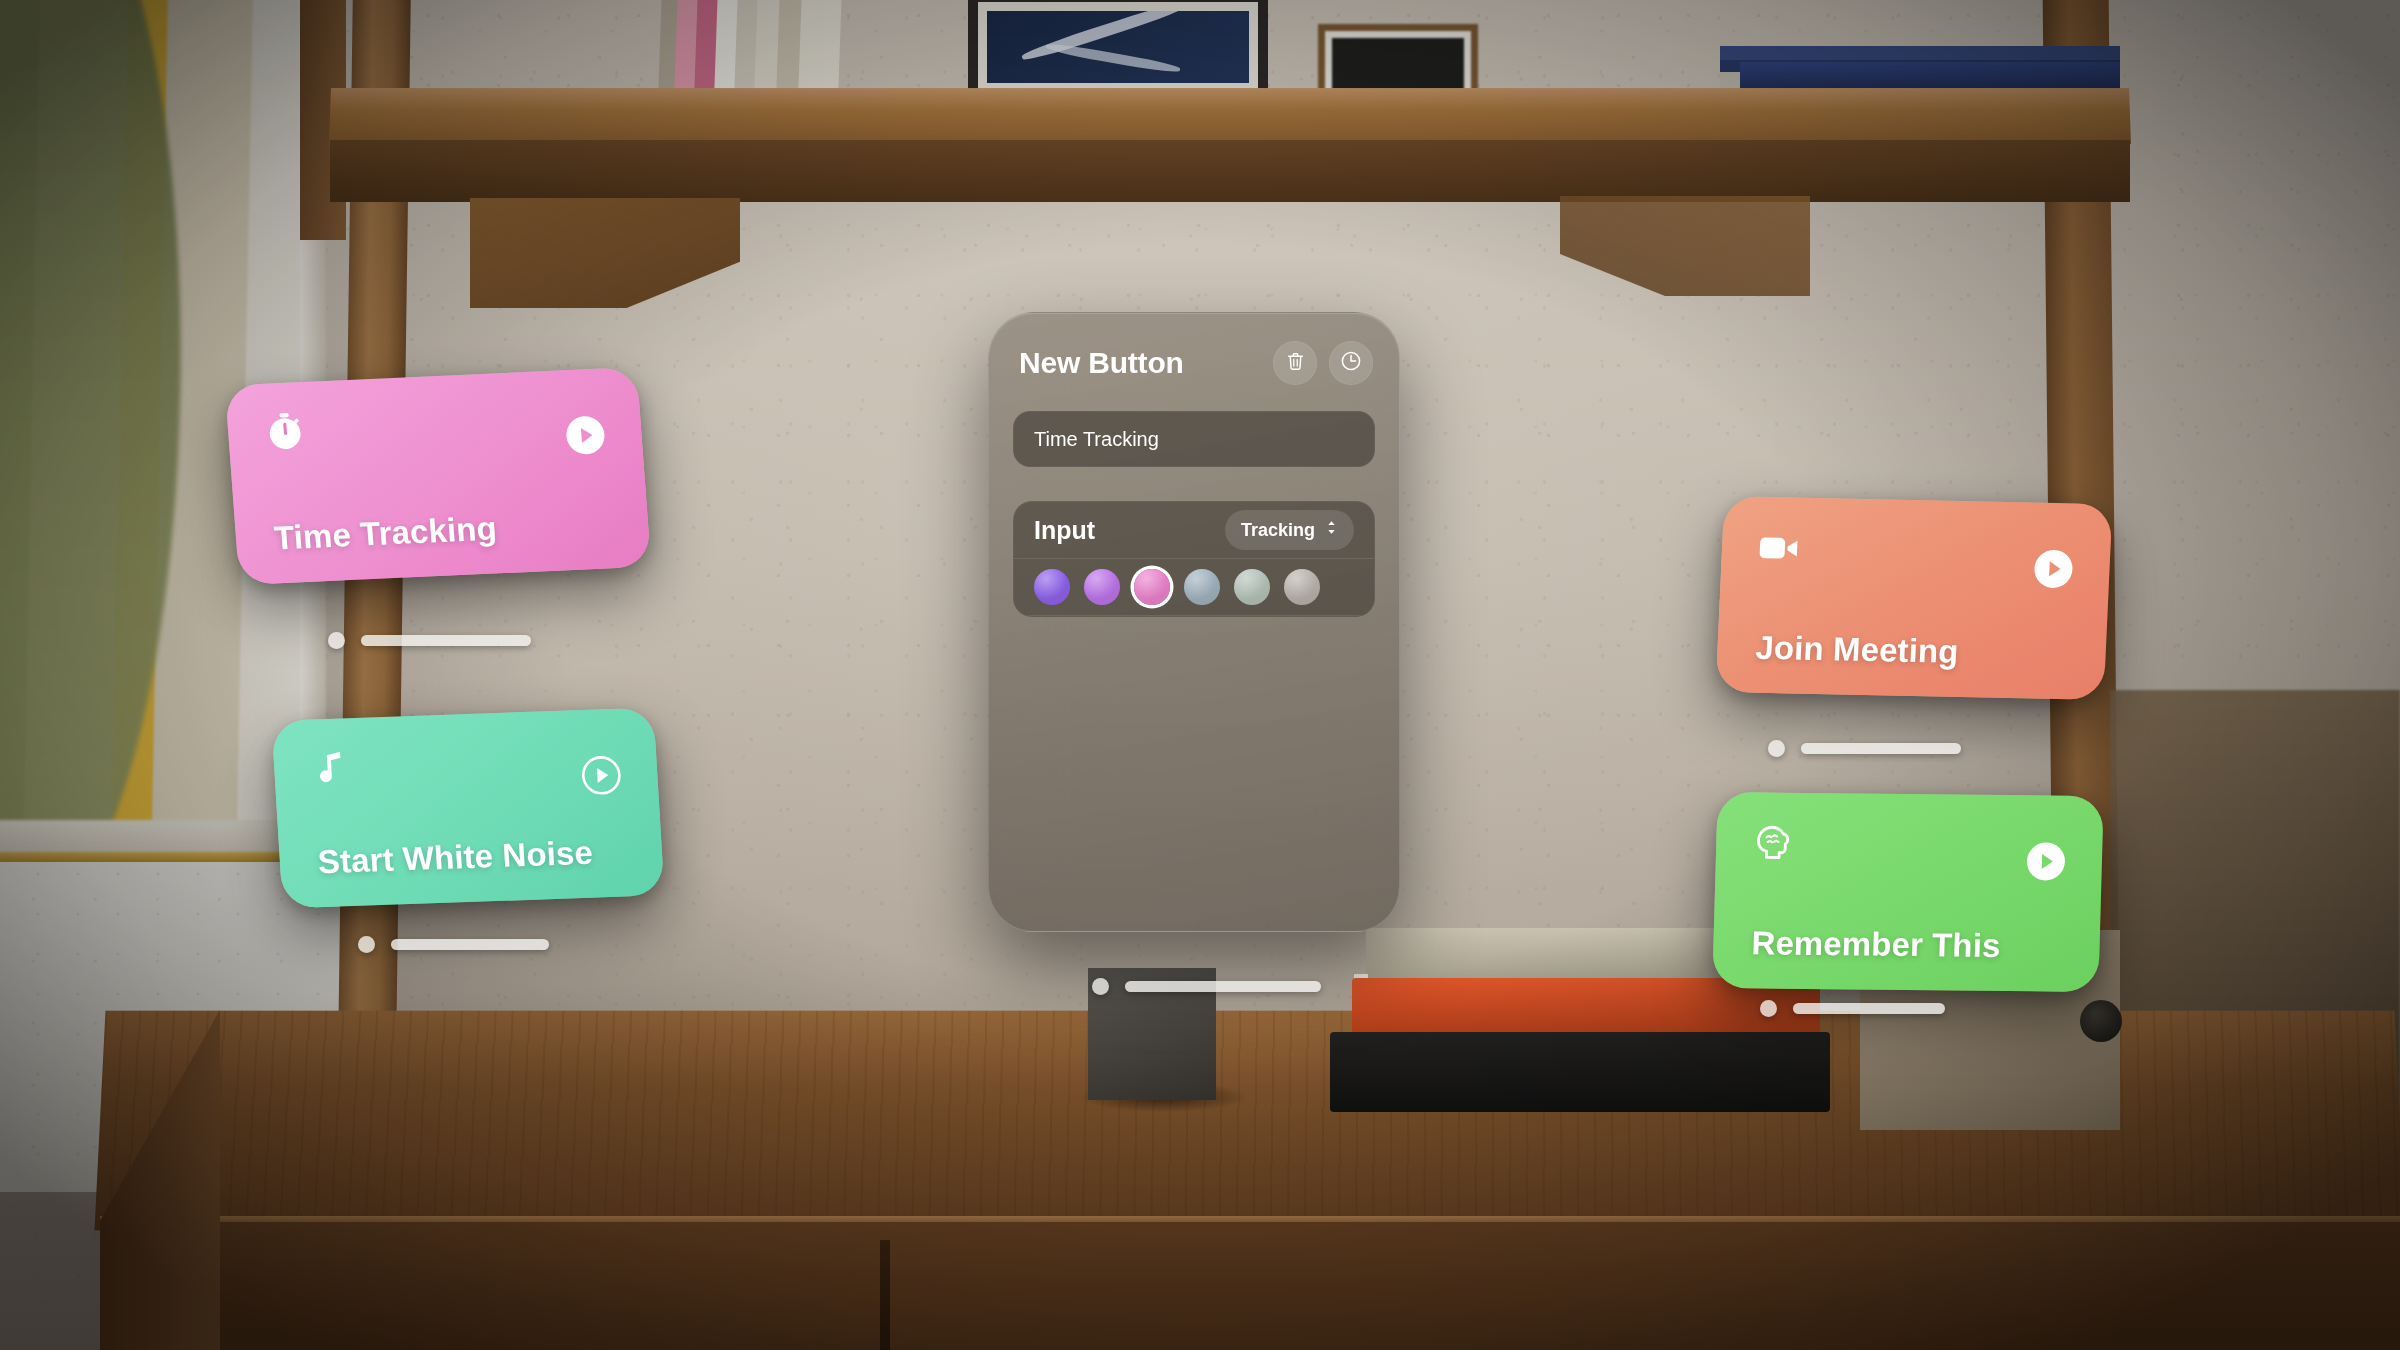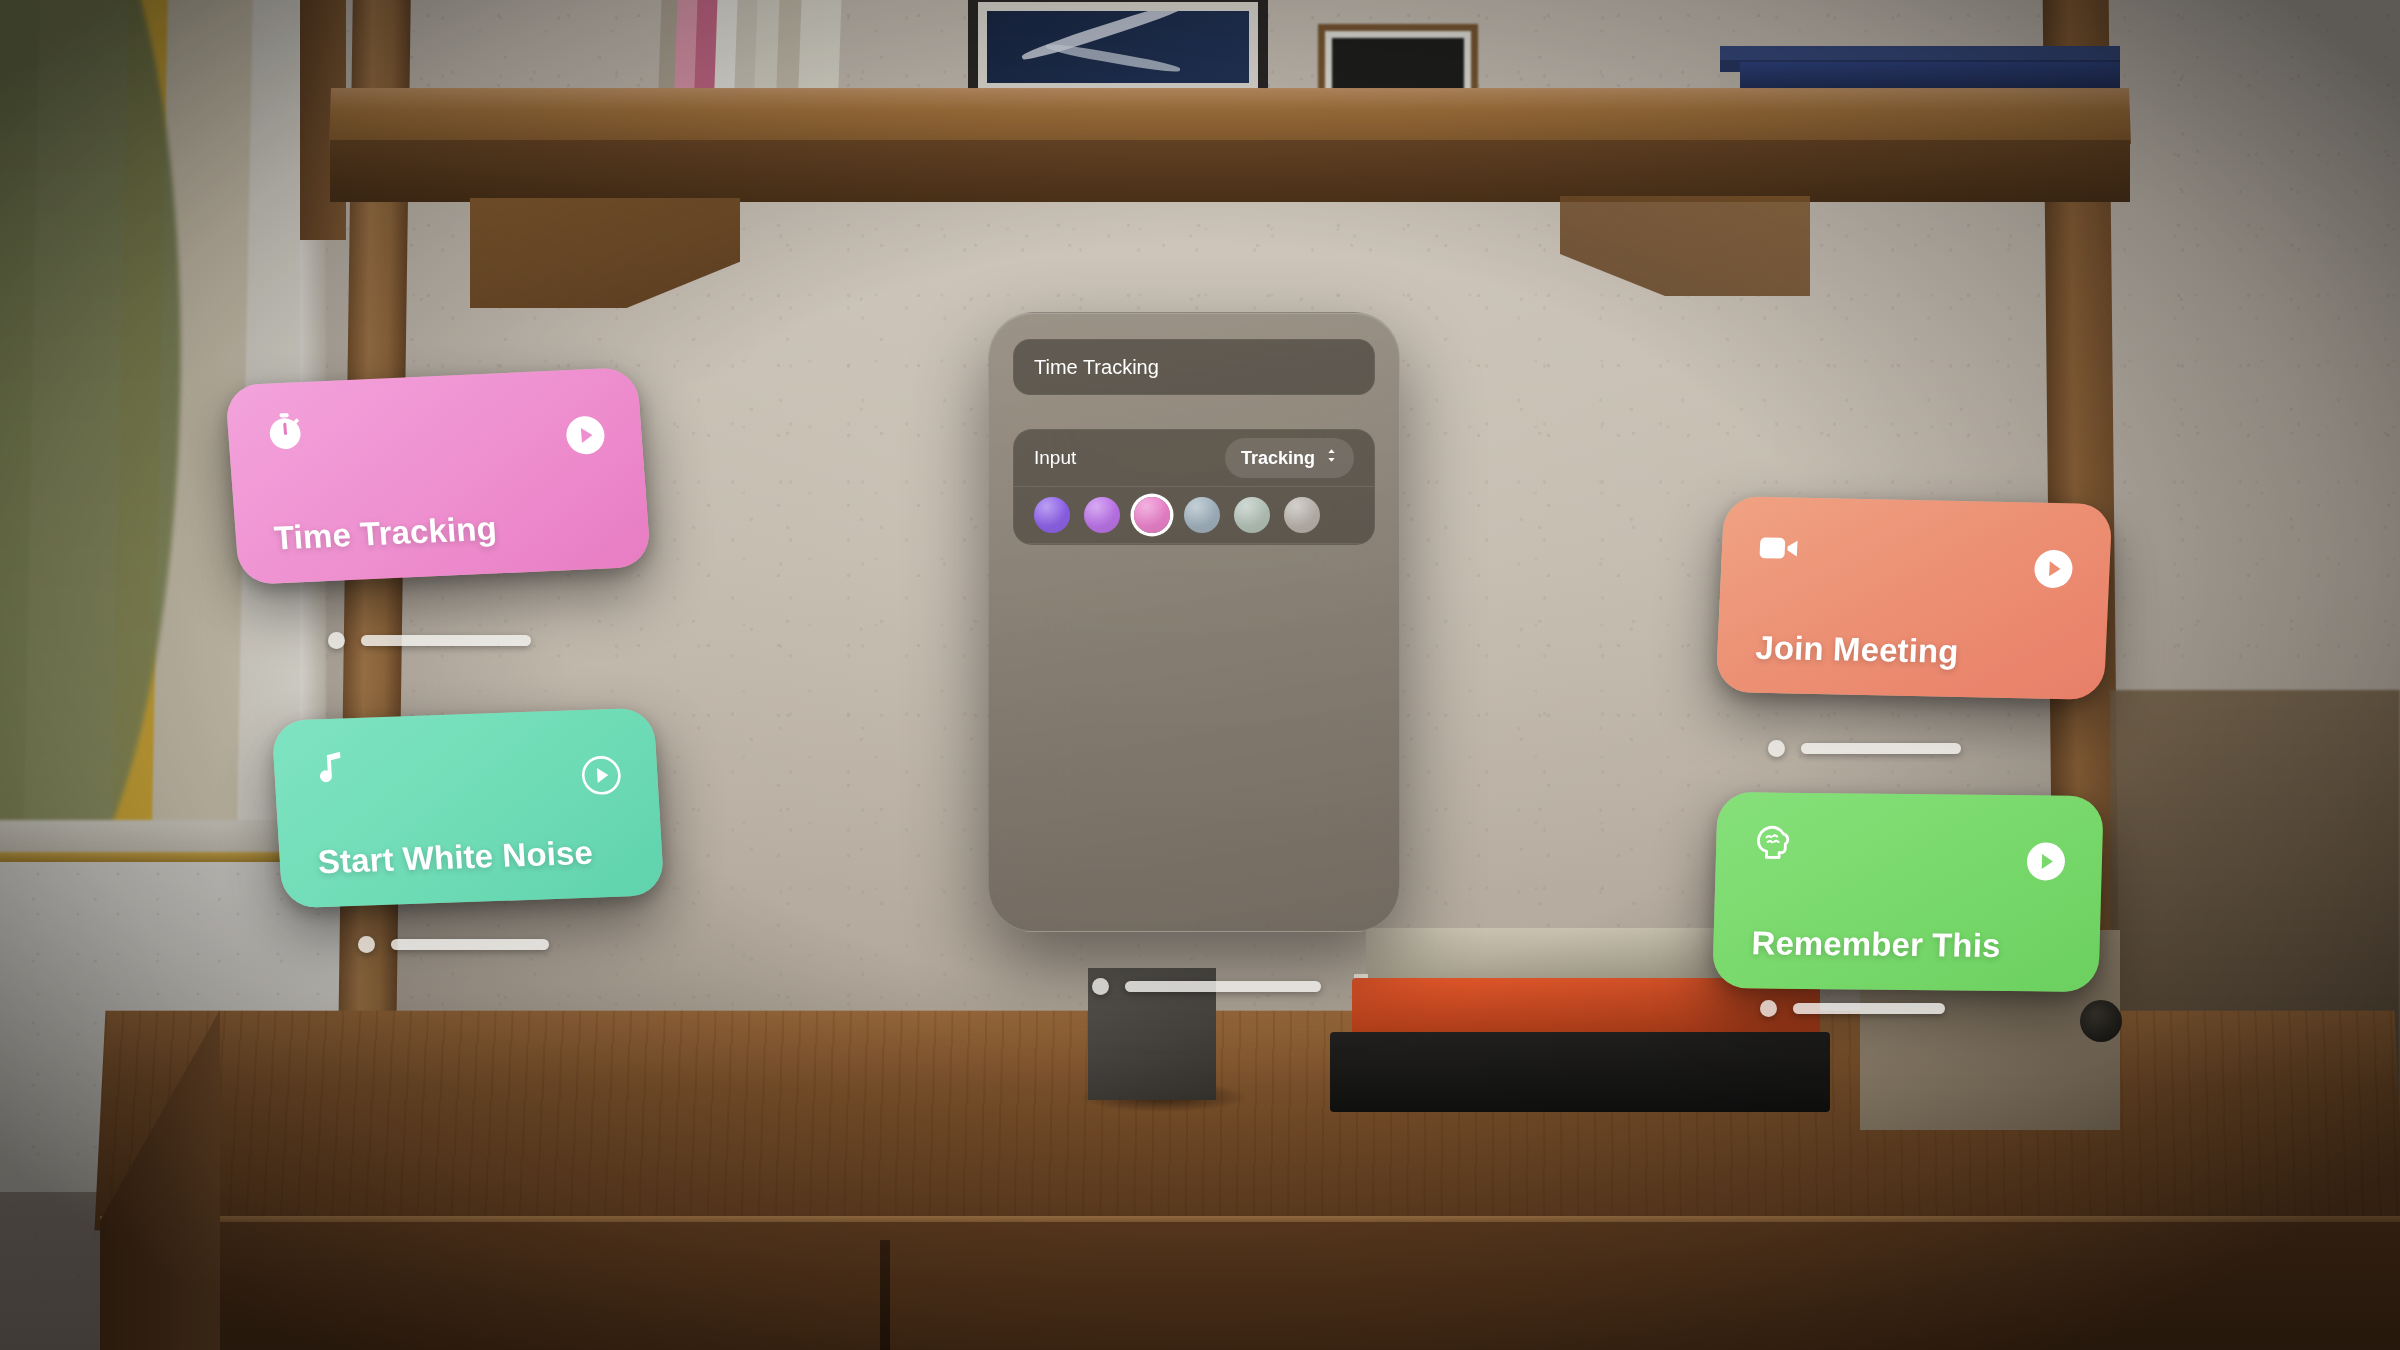--- a/index.html
+++ b/index.html
@@ -326,21 +326,21 @@
 
   .group {
     margin:34px 24px 0 24px; border-radius:19px; overflow:hidden;
     background:rgba(52,47,41,.52);
     border:1px solid rgba(255,255,255,.05);
   }
   .row {
     display:flex; align-items:center; justify-content:space-between;
     height:56px; padding:0 20px;
   }
-  .row-label { font-size:19px; font-weight:400; }
+  .row-label { font-size:25px; font-weight:700; }
 
   .picker {
     display:flex; align-items:center; gap:10px;
     height:40px; padding:0 16px; border-radius:20px;
     background:rgba(255,255,255,.12);
     font-size:18px; font-weight:600;
   }
 
   .swatches {
     display:flex; align-items:center; gap:14px;
@@ -503,20 +503,41 @@
     </span>
     <div class="card-label">Remember This</div>
   </div>
   <div class="winbar" id="bar-remember">
     <span class="dot"></span>
     <span class="pill"></span>
   </div>
 
   <div class="panel">
 
+    <div class="panel-head">
+      <div class="panel-title">New Button</div>
+      <div class="head-actions">
+        <div class="round-btn">
+          <span>
+            <svg viewBox="0 0 24 24" width="23" height="23">
+              <path d="M4.8 6.6h14.4M9.6 6.6V5.1c0-.6.5-1.1 1.1-1.1h2.6c.6 0 1.1.5 1.1 1.1v1.5M6.5 6.6l.8 12c0 .8.7 1.4 1.5 1.4h6.4c.8 0 1.5-.6 1.5-1.4l.8-12" fill="none" stroke="#fff" stroke-width="1.5" stroke-linecap="round"></path>
+              <path d="M10.2 9.8v7M13.8 9.8v7" fill="none" stroke="#fff" stroke-width="1.3" stroke-linecap="round"></path>
+            </svg>
+          </span>
+        </div>
+        <div class="round-btn">
+          <span>
+            <svg viewBox="0 0 24 24" width="24" height="24">
+              <circle cx="12" cy="12" r="8.6" fill="none" stroke="#fff" stroke-width="1.5"></circle>
+              <path d="M12 6.6V12h4.6" fill="none" stroke="#fff" stroke-width="1.5" stroke-linecap="round"></path>
+            </svg>
+          </span>
+        </div>
+      </div>
+    </div>
 
     <div class="name-field">
       <span placeholder="Shortcut Name">Time Tracking</span>
     </div>
 
     <div class="group">
 
       <div class="row">
         <span class="row-label">Input</span>
         <span class="picker">

